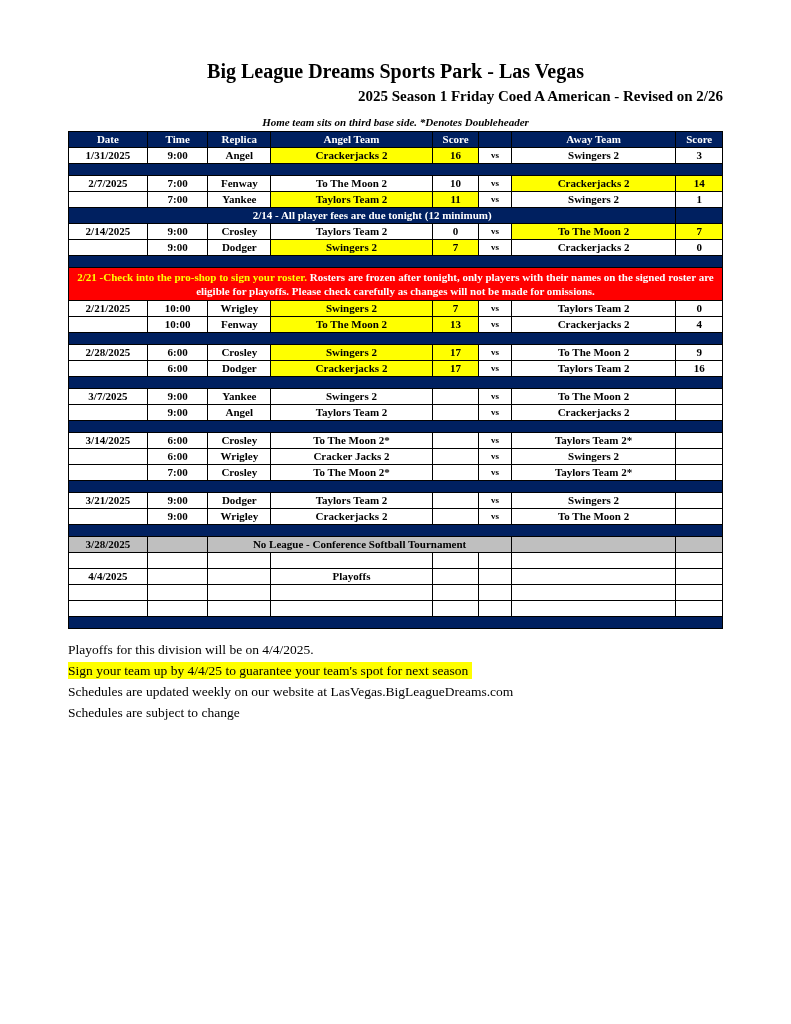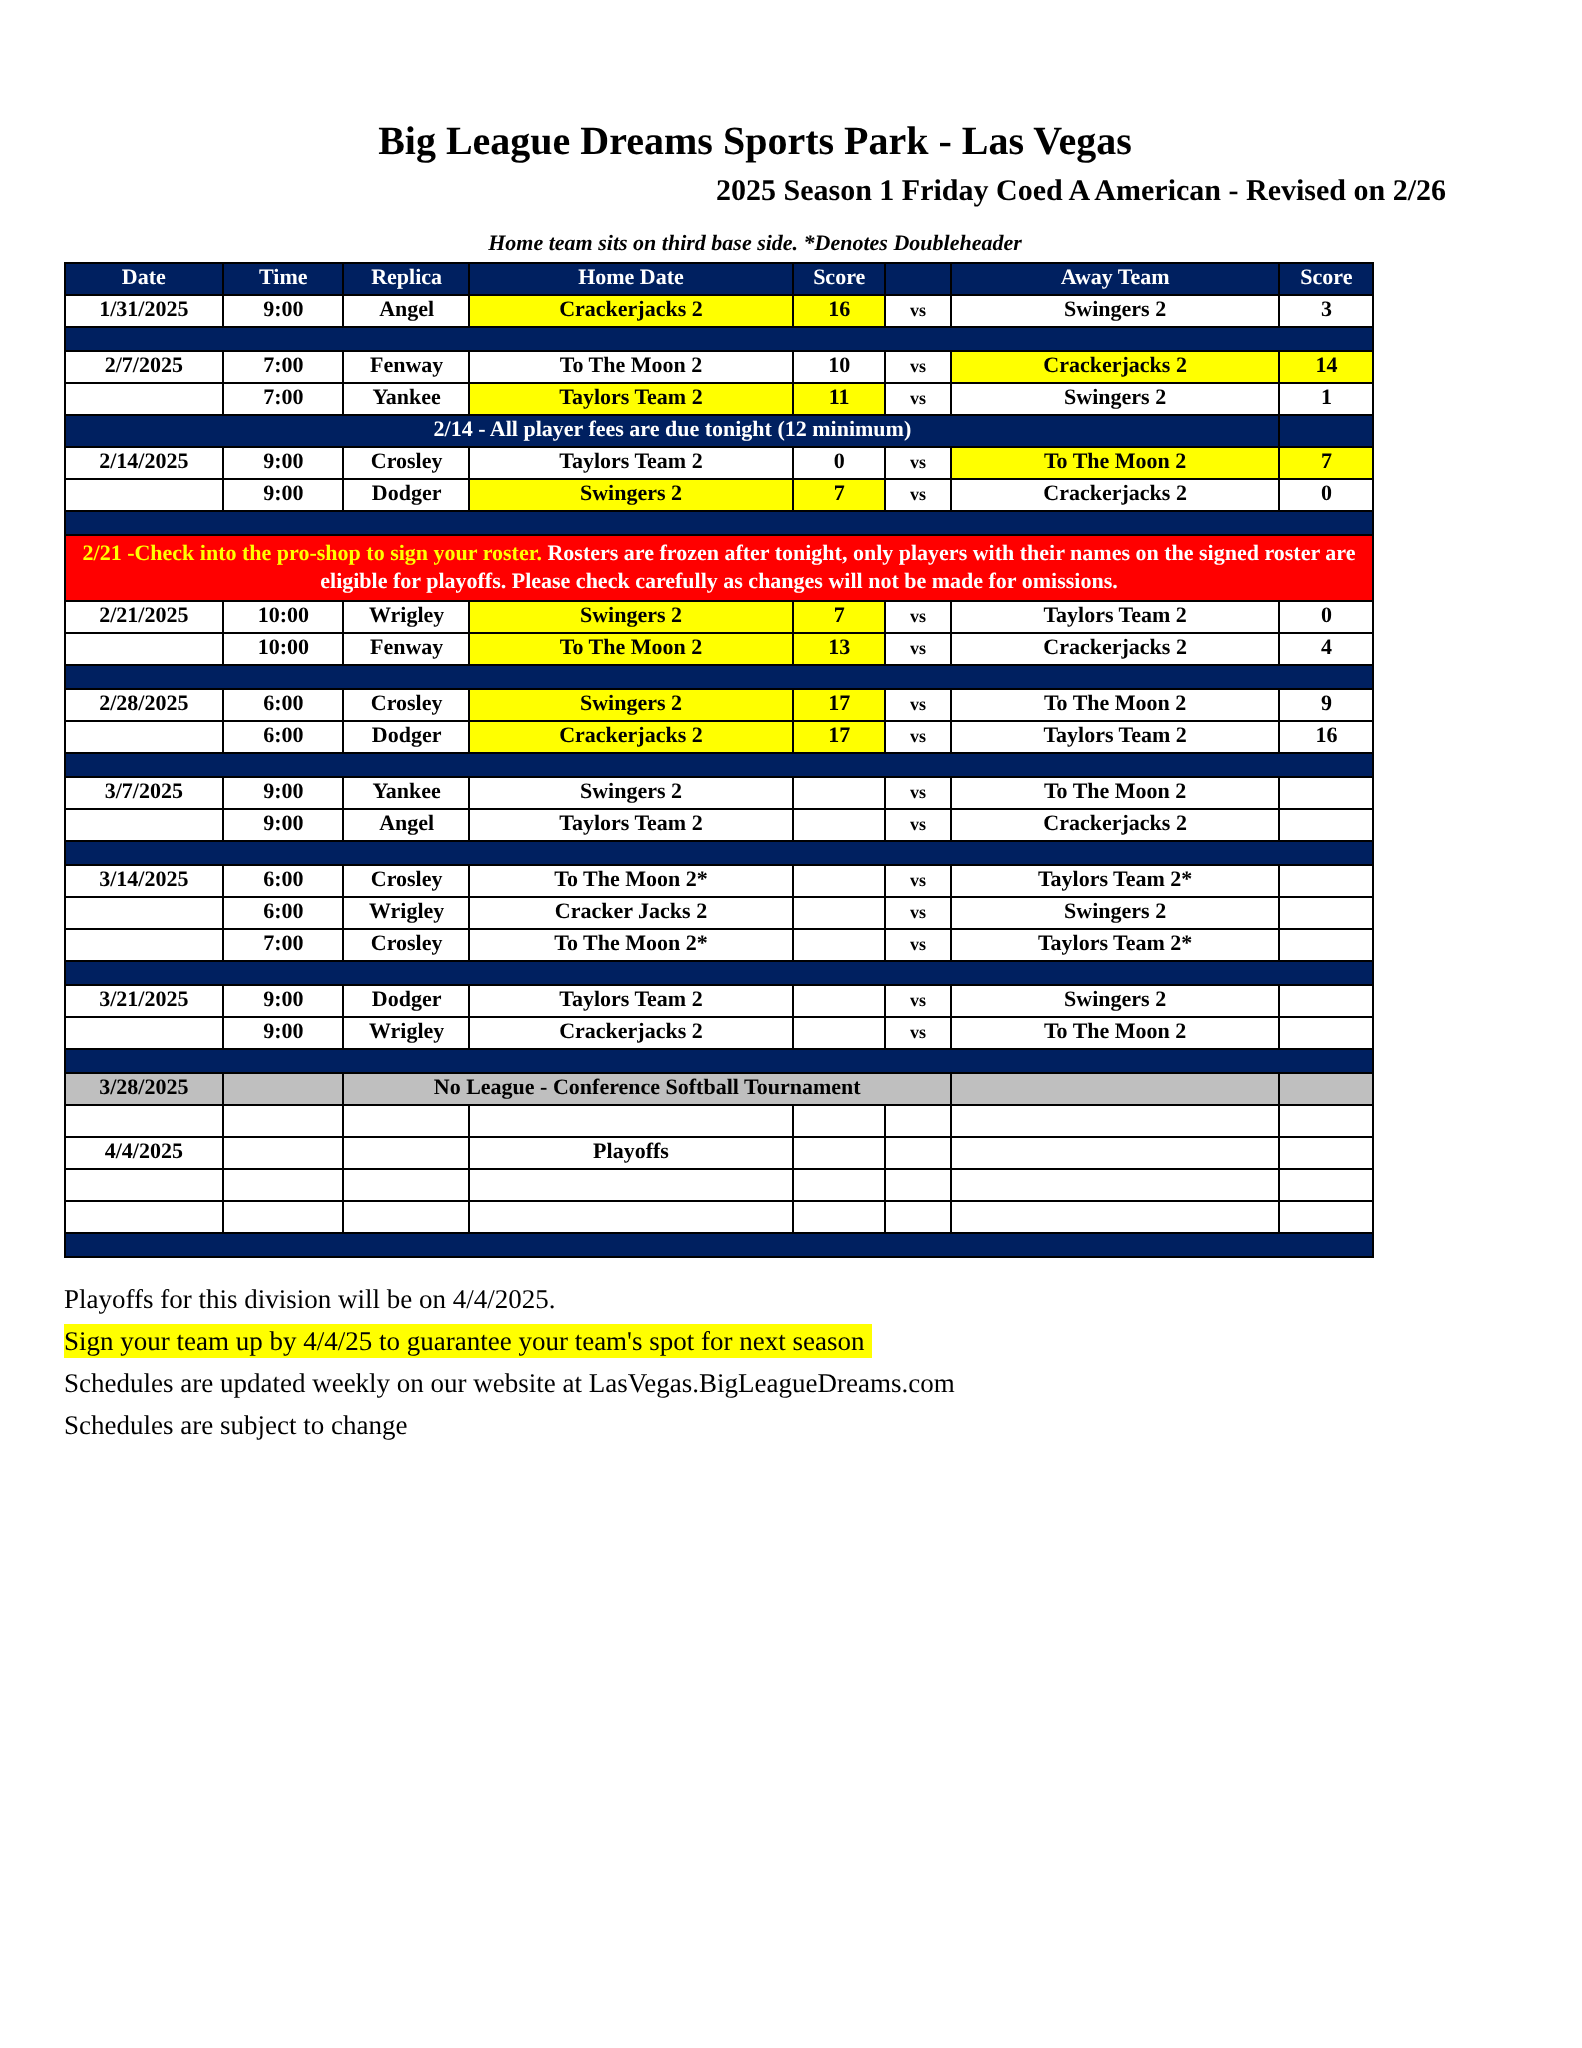--- a/index.html
+++ b/index.html
@@ -3,21 +3,21 @@
 <meta charset="utf-8">
 <style>
   * { box-sizing: border-box; }
   html, body { margin: 0; padding: 0; }
   body {
     width: 791px; height: 1024px;
     background: #fff; color: #000;
     font-family: "Liberation Serif", serif;
     overflow: hidden;
   }
-  .page { padding: 60px 68px 0 32px; }
+  .page { padding: 60px 68px 0 68px; }
   .title    { font-size: 20px; font-weight: bold; text-align: center; margin: 0 0 5px 0; }
   .subtitle { font-size: 15px; font-weight: bold; text-align: right; margin: 0 0 11px 0; }
   .note     { font-size: 11px; font-weight: bold; font-style: italic; text-align: center; margin: 0 0 3px 0; }
 
   table { width: 655px; border-collapse: collapse; table-layout: fixed; }
   th, td {
     border: 1px solid #000;
     font-size: 11px; font-weight: bold;
     text-align: center; vertical-align: middle;
     padding: 1px 2px; height: 16px; line-height: 13px;
@@ -58,21 +58,21 @@
       <col style="width:46px">
         <col style="width:32px">
         <col style="width:163px">
         <col style="width:46px">
     </colgroup>
     <thead>
       <tr>
         <th>Date</th>
         <th>Time</th>
         <th>Replica</th>
-        <th>Home Date</th>
+        <th>Angel Team</th>
         <th>Score</th>
         <th></th>
         <th>Away Team</th>
         <th>Score</th>
       </tr>
     </thead>
     <tbody>
         <tr>
           <td>1/31/2025</td>
           <td>9:00</td>

